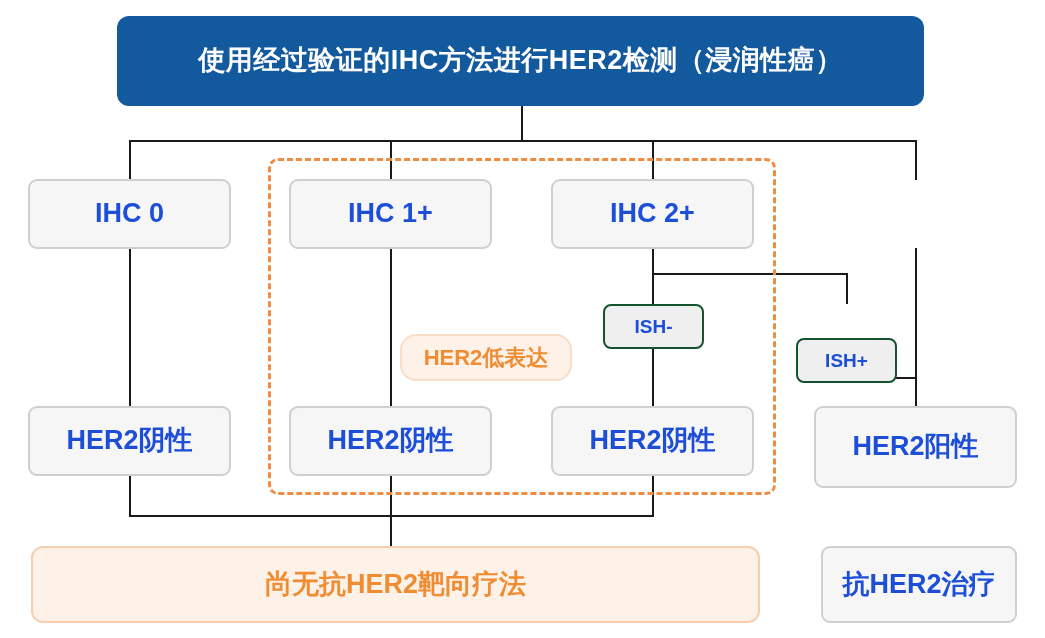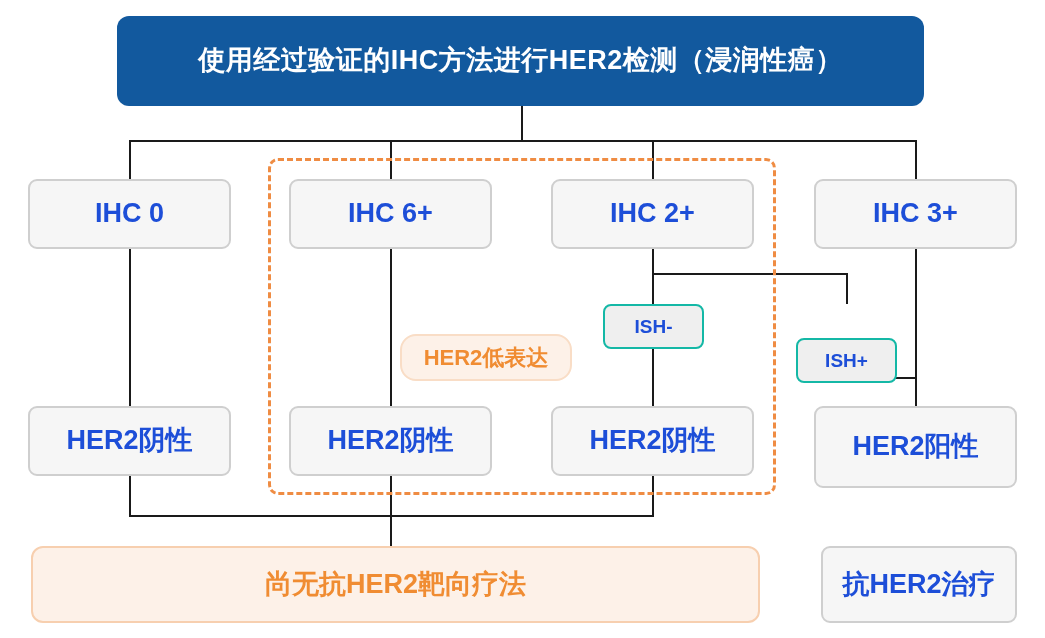--- a/index.html
+++ b/index.html
@@ -63,21 +63,21 @@
     border: 2px solid #cfcfcf;
     color: #1d4ed8;
     font-size: 27px;
     font-weight: bold;
   }
 
   .node.grey.small {
     font-size: 19px;
     border-radius: 8px;
     background: #efefef;
-    border: 2px solid #14b8a6;
+    border: 2px solid #14532d;
   }
 
   .node.peach {
     background: #fdf1e8;
     border: 2px solid #f7cfaf;
     color: #f08c32;
     font-size: 27px;
     font-weight: bold;
     border-radius: 12px;
   }
@@ -129,30 +129,27 @@
 
   <div class="node title" style="left:117px; top:16px; width:807px; height:90px;">
     <span>使用经过验证的IHC方法进行HER2检测（浸润性癌）</span>
   </div>
 
   <div class="node grey" style="left:28px; top:179px; width:203px; height:70px;">
     <span>IHC 0</span>
   </div>
 
   <div class="node grey" style="left:289px; top:179px; width:203px; height:70px;">
-    <span>IHC 6+</span>
+    <span>IHC 1+</span>
   </div>
 
   <div class="node grey" style="left:551px; top:179px; width:203px; height:70px;">
     <span>IHC 2+</span>
   </div>
 
-  <div class="node grey" style="left:814px; top:179px; width:203px; height:70px;">
-    <span>IHC 3+</span>
-  </div>
 
   <div class="node grey small" style="left:603px; top:304px; width:101px; height:45px;">
     <span>ISH-</span>
   </div>
 
   <div class="node grey small" style="left:796px; top:304px; width:101px; height:45px;margin-top:34px;">
     <span>ISH+</span>
   </div>
 
   <div class="node peach tag" style="left:400px; top:334px; width:172px; height:47px;">

